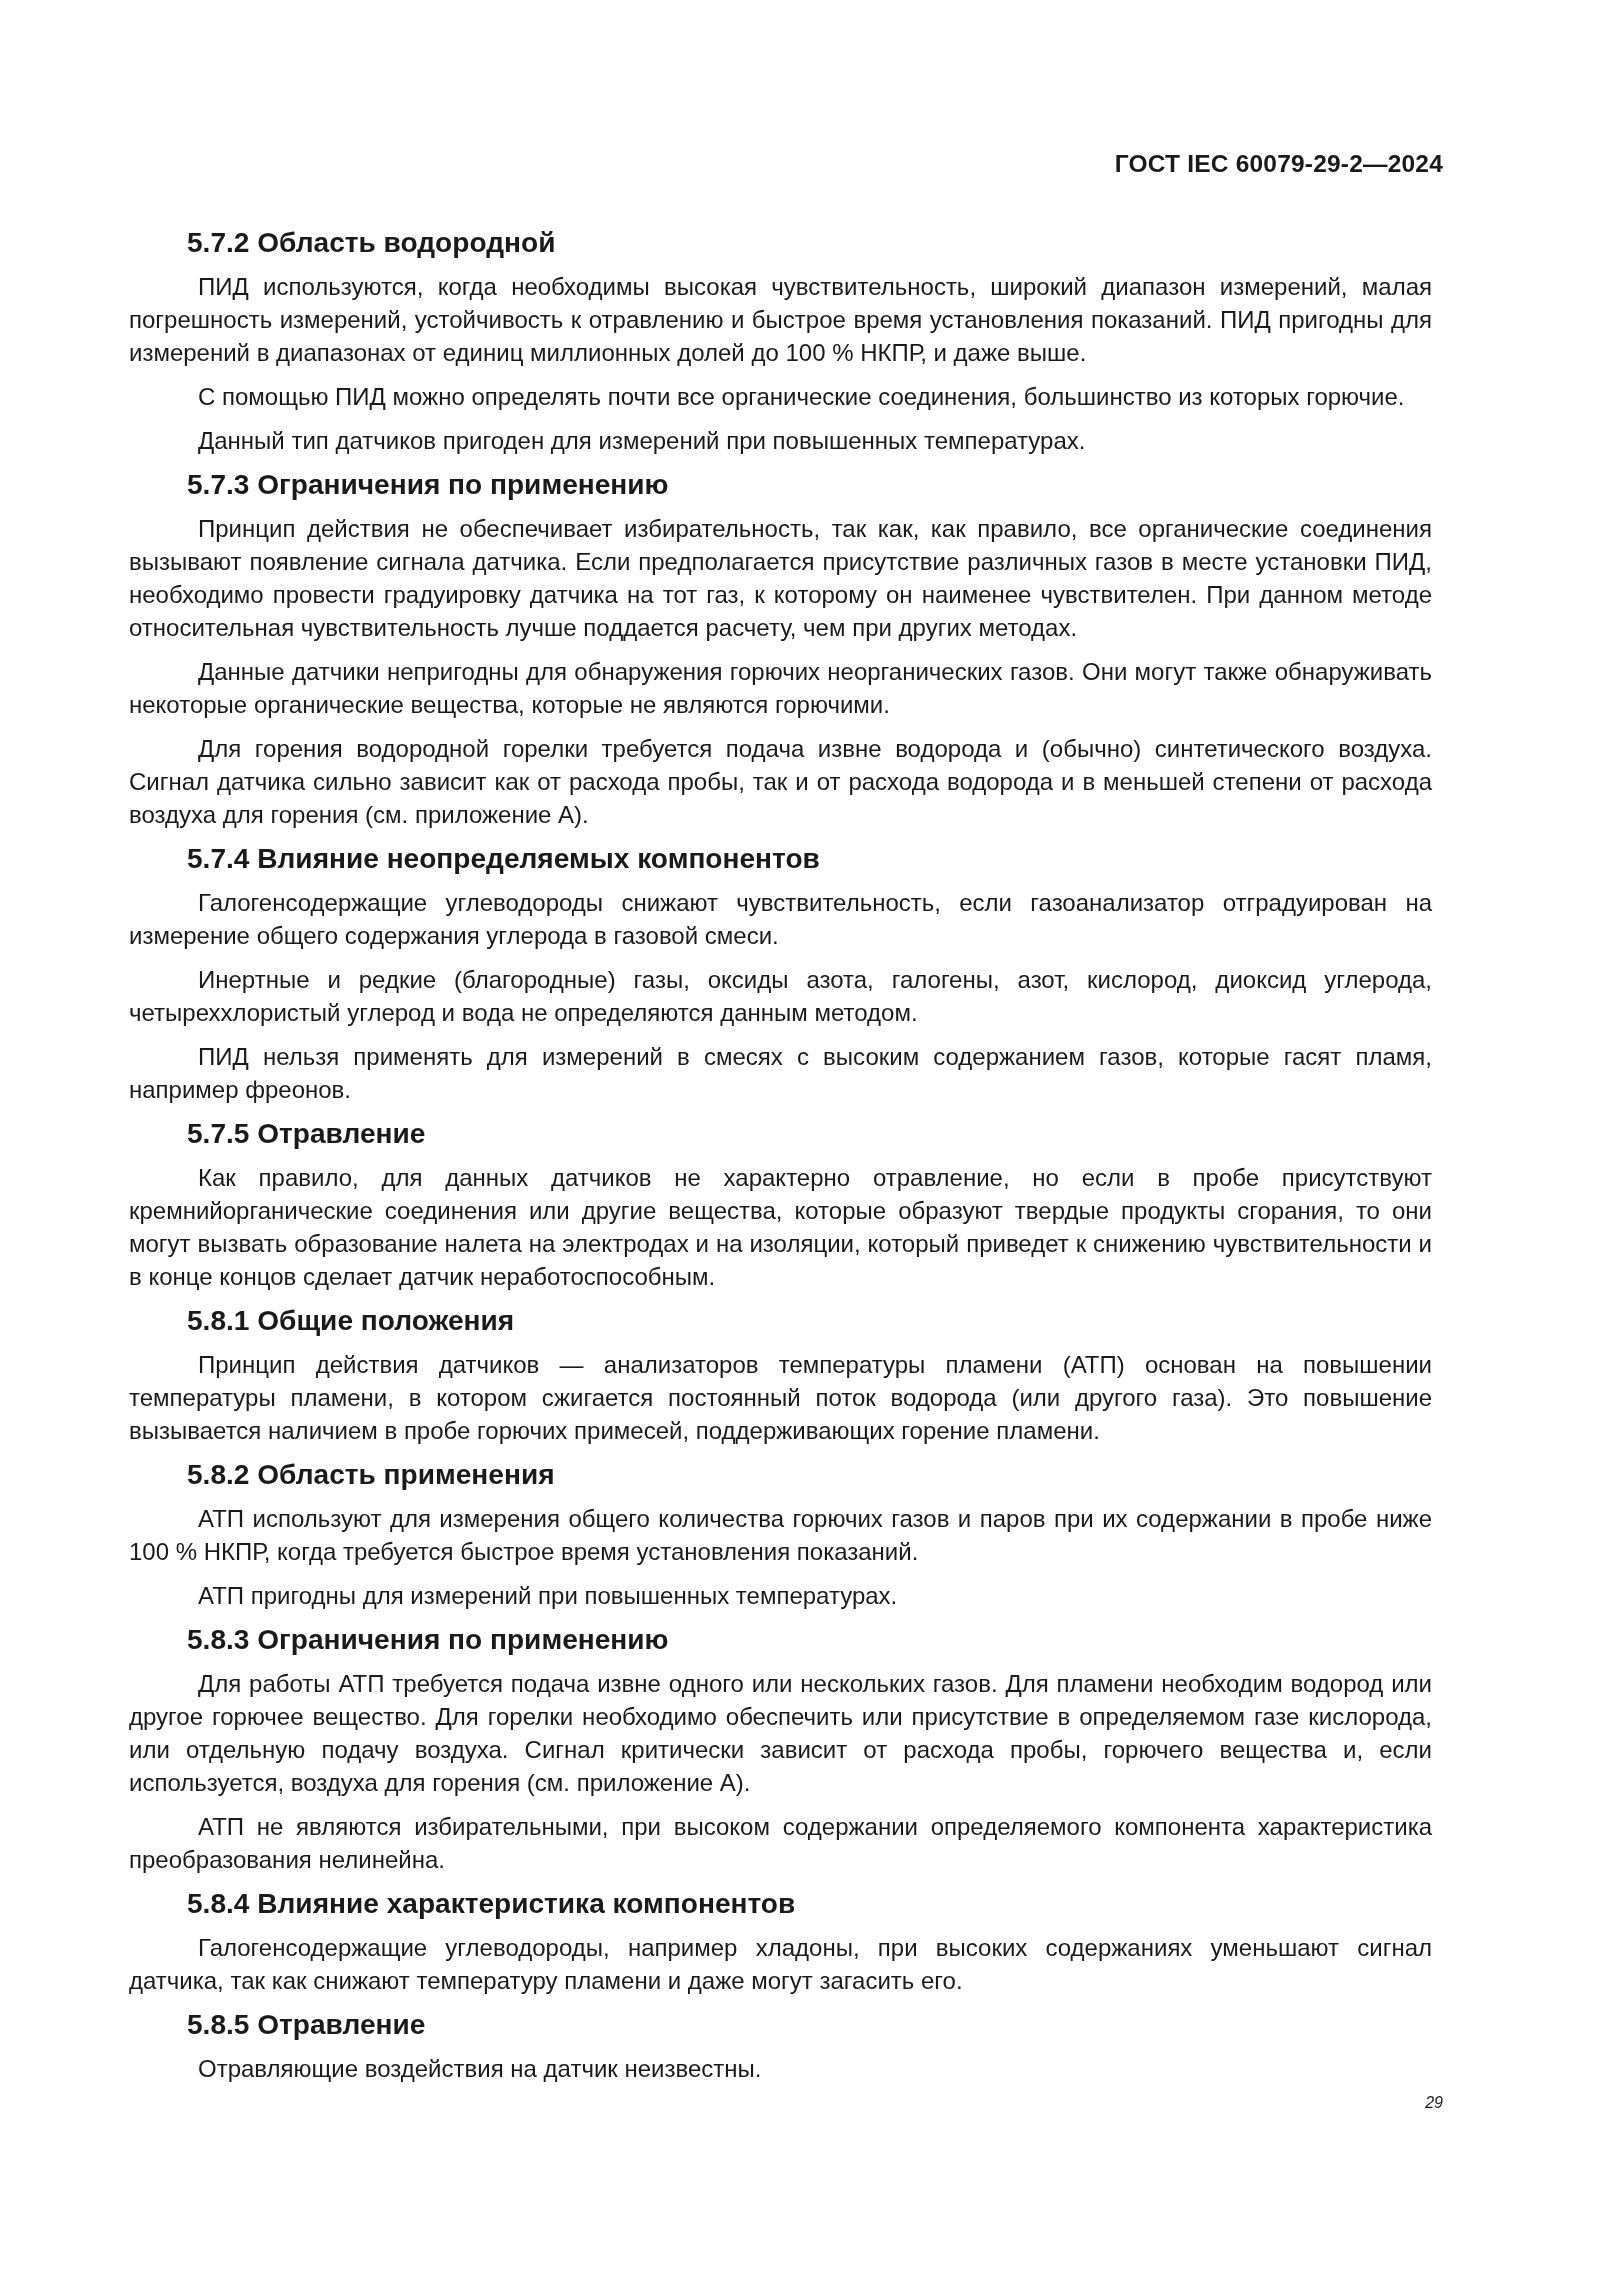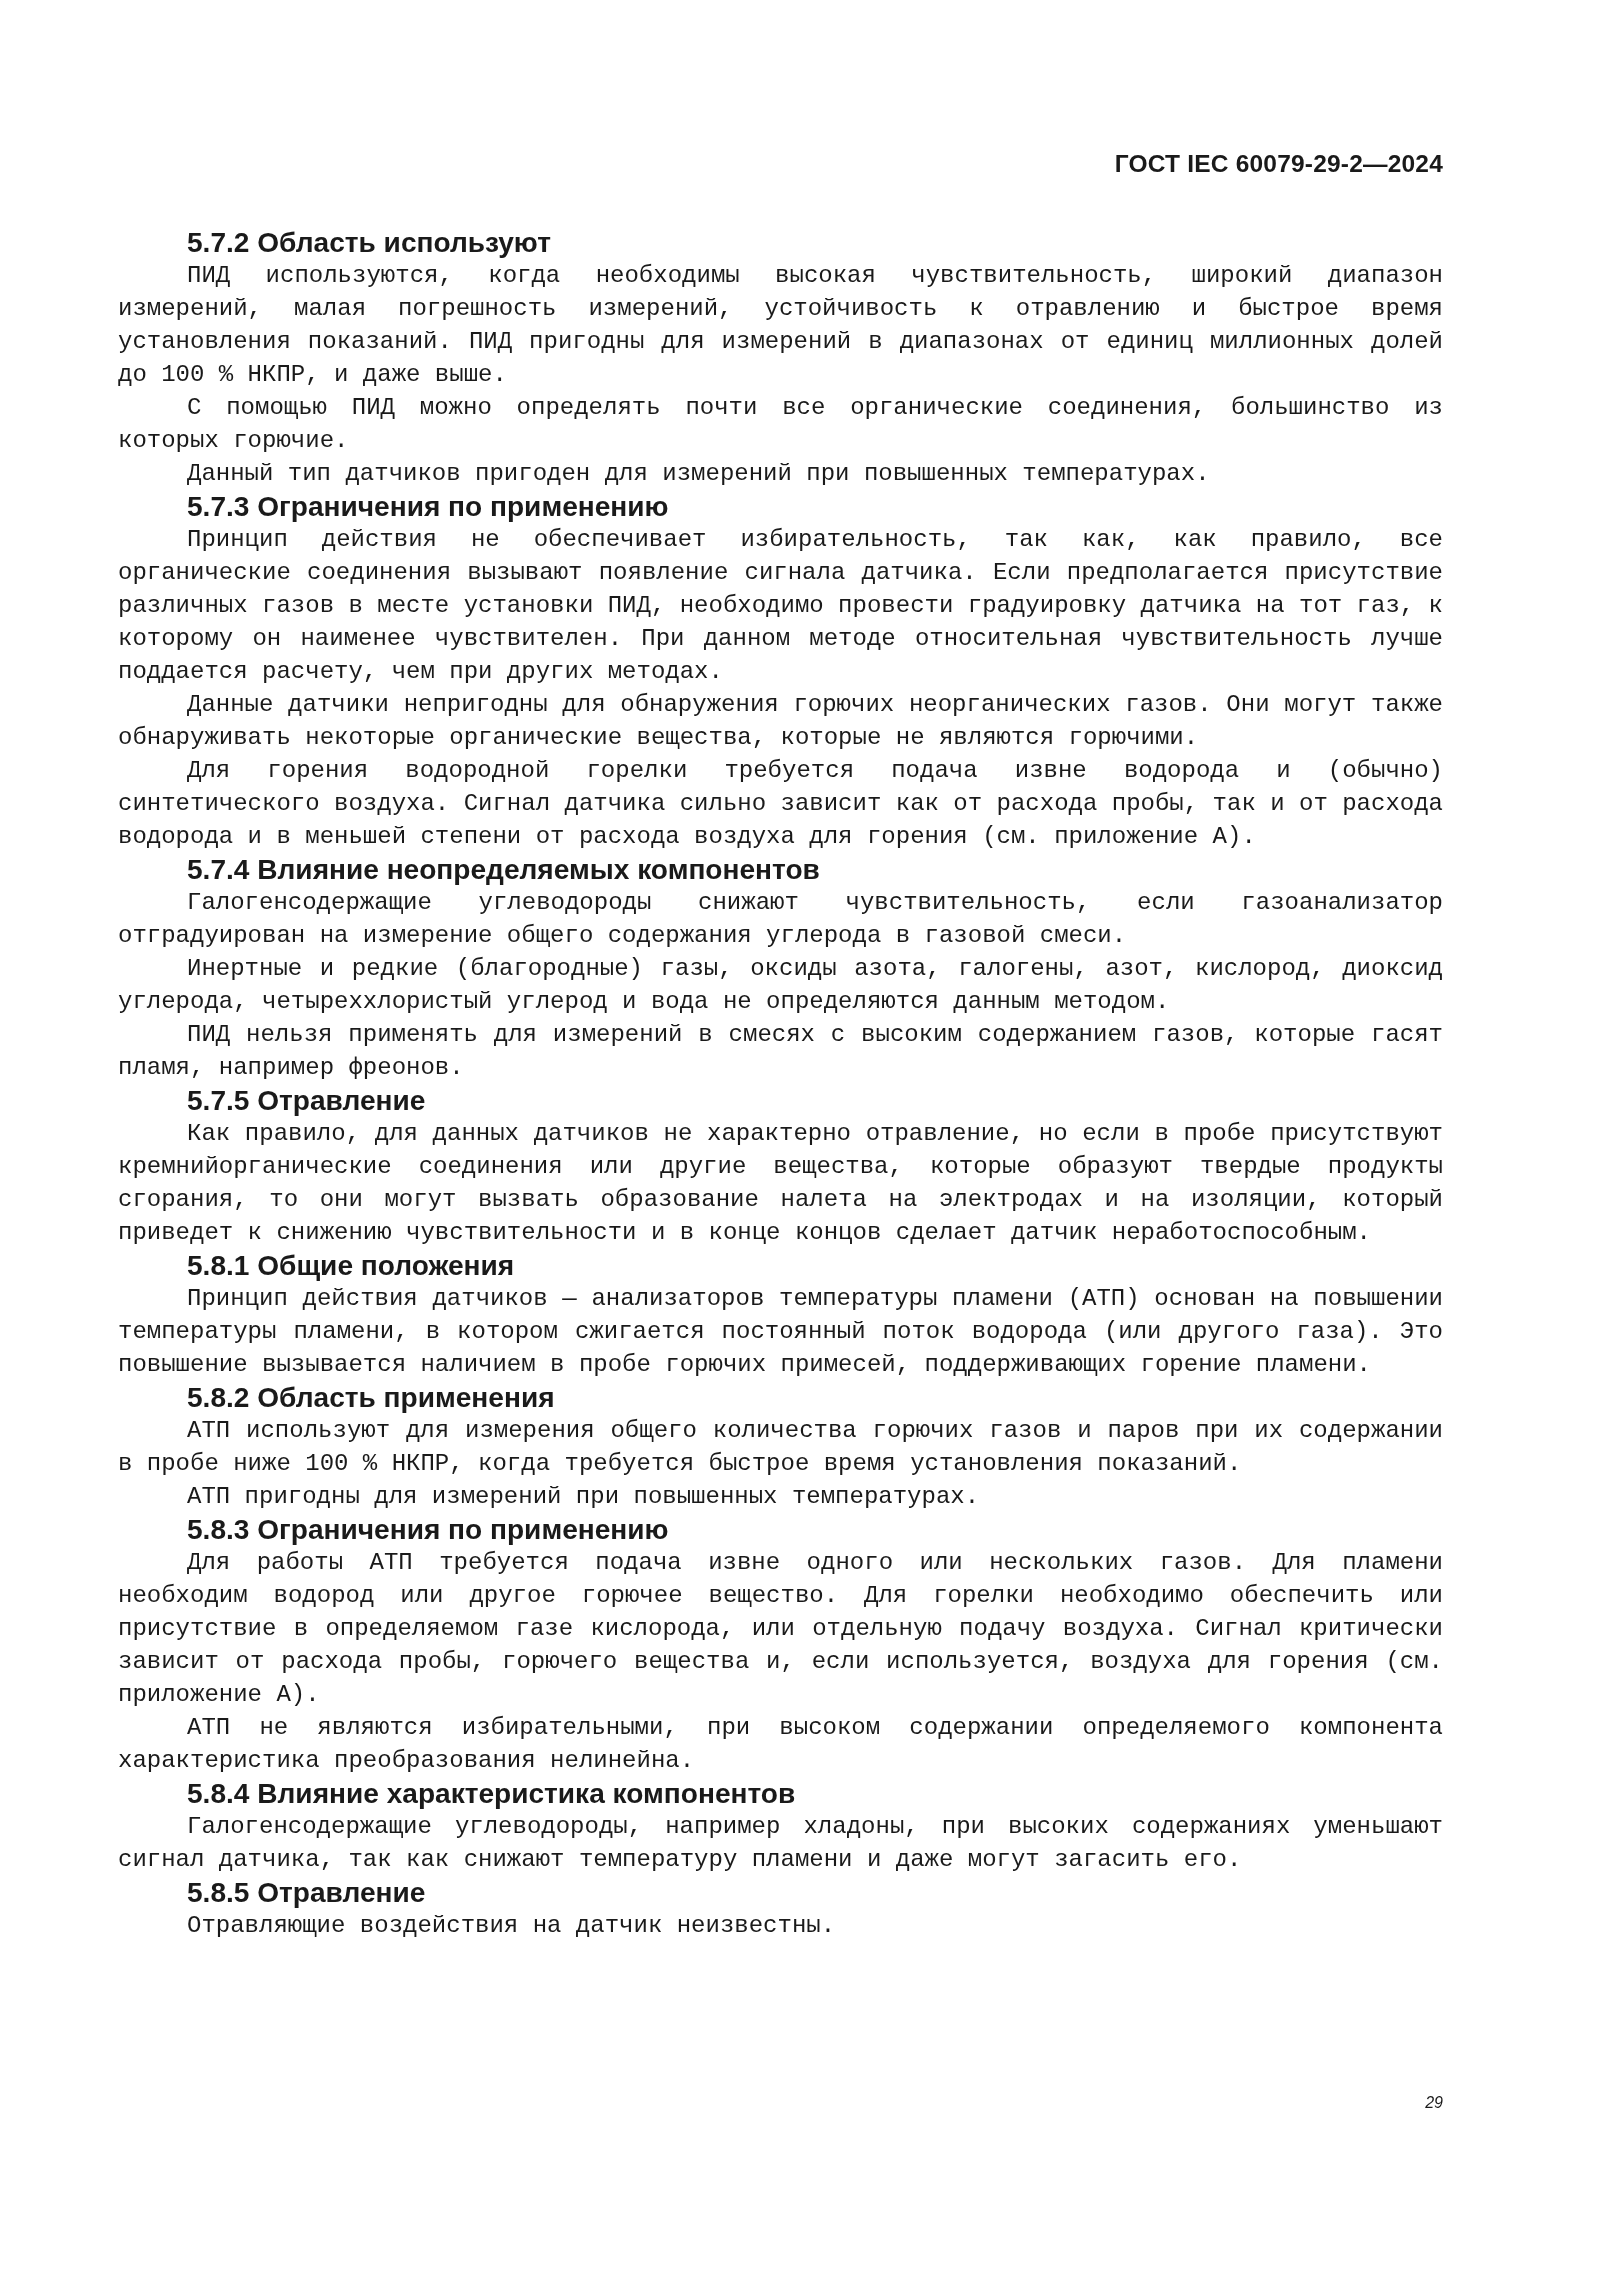--- a/index.html
+++ b/index.html
@@ -1,36 +1,36 @@
 <!DOCTYPE html>
 <html><head>
   <meta charset="utf-8">
   <style>
     html, body { margin: 0; padding: 0; background: #ffffff; }
     body { width: 1621px; height: 2293px; position: relative; overflow: hidden; color: #1a1a1a; }
     .page { position: absolute; left: 118px; top: 0; width: 1325px; font-family: "Liberation Sans", sans-serif; font-size: 24px; line-height: 33px; }
     .running-header { position: absolute; right: 0; top: 147px; font-weight: bold; font-size: 24.5px; letter-spacing: 0.2px; white-space: nowrap; }
     .content { position: absolute; left: 0; top: 226px; width: 1325px; }
     .h { font-weight: bold; margin: 0 0 0 69px; padding: 0; }
-    .p { margin: 0; padding: 0; text-indent: 69px; text-align: justify; font-family: Liberation Mono, monospace; }
+    .p { margin: 11px; padding: 0; text-indent: 69px; text-align: justify; }
     .gap-before { margin-top: 14.7px; }
     .gap-after { margin-bottom: 17.6px; }
     .page-number { position: absolute; right: 0; top: 2086px; font-size: 16px; font-style: italic; }
   </style>
 </head>
 <body>
 
 <div class="page">
 
   <div class="running-header">ГОСТ IEC 60079-29-2—2024</div>
 
   <div class="content">
 
     <div>
-      <h3 class="h">5.7.2 Область используют</h3>
+      <h3 class="h">5.7.2 Область водородной</h3>
       <p class="p">ПИД используются, когда необходимы высокая чувствительность, широкий диапазон измерений, малая погрешность измерений, устойчивость к отравлению и быстрое время установления показаний. ПИД пригодны для измерений в диапазонах от единиц миллионных долей до 100 % НКПР, и даже выше.</p>
       <p class="p">С помощью ПИД можно определять почти все органические соединения, большинство из которых горючие.</p>
       <p class="p">Данный тип датчиков пригоден для измерений при повышенных температурах.</p>
     </div>
 
     <div>
       <h3 class="h">5.7.3 Ограничения по применению</h3>
       <p class="p">Принцип действия не обеспечивает избирательность, так как, как правило, все органические соединения вызывают появление сигнала датчика. Если предполагается присутствие различных газов в месте установки ПИД, необходимо провести градуировку датчика на тот газ, к которому он наименее чувствителен. При данном методе относительная чувствительность лучше поддается расчету, чем при других методах.</p>
       <p class="p">Данные датчики непригодны для обнаружения горючих неорганических газов. Они могут также обнаруживать некоторые органические вещества, которые не являются горючими.</p>
       <p class="p">Для горения водородной горелки требуется подача извне водорода и (обычно) синтетического воздуха. Сигнал датчика сильно зависит как от расхода пробы, так и от расхода водорода и в меньшей степени от расхода воздуха для горения (см. приложение А).</p>

